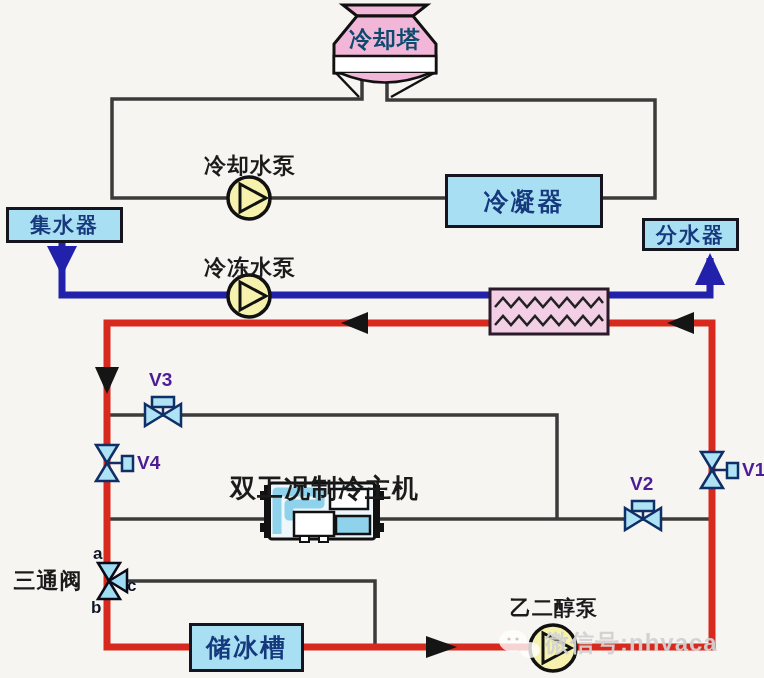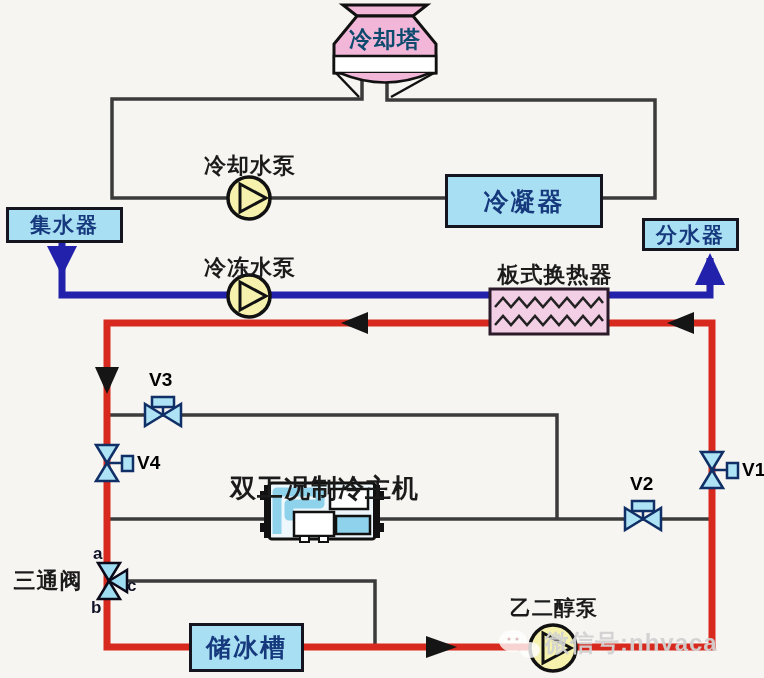--- a/index.html
+++ b/index.html
@@ -1,21 +1,21 @@
 <!DOCTYPE html>
 <html><head>
 <meta charset="utf-8">
 <style>
   html,body{margin:0;padding:0;}
   body{font-family:"Liberation Sans","DejaVu Sans",sans-serif;}
   .stage{position:relative;width:764px;height:678px;background:#f6f5f1;overflow:hidden;}
   .stage svg{position:absolute;left:0;top:0;}
   .comp{position:absolute;background:#a9dff2;border:3px solid #15151f;display:flex;align-items:center;justify-content:center;font-weight:bold;color:#16397d;letter-spacing:2px;box-sizing:border-box;}
   .lbl{position:absolute;font-weight:bold;color:#1b1b1b;text-align:center;letter-spacing:1px;white-space:nowrap;}
-  .vlbl{position:absolute;font-weight:bold;color:#000000;font-size:19px;white-space:nowrap;}
+  .vlbl{position:absolute;font-weight:bold;color:#4c1d95;font-size:19px;white-space:nowrap;}
   .plbl{position:absolute;font-weight:bold;color:#101326;font-size:17px;white-space:nowrap;}
   .tower-lbl{position:absolute;font-weight:bold;color:#0c4a6e;font-size:23px;letter-spacing:1px;text-align:center;}
   .watermark{position:absolute;font-weight:bold;color:#d2d2d2;font-size:24px;letter-spacing:1px;opacity:0.95;white-space:nowrap;}
 </style>
 </head>
 <body>
 
 <div class="stage">
 
   <svg width="764" height="678" viewBox="0 0 764 678">
@@ -128,21 +128,20 @@
   <div class="comp" style="left:445px;top:174px;width:158px;height:54px;font-size:25px;">冷凝器</div>
 
   <div class="comp" style="left:189px;top:623px;width:115px;height:49px;font-size:25px;">储冰槽</div>
 
   <div class="tower-lbl" style="left:338px;top:24px;width:94px;">冷却塔</div>
 
   <div class="lbl" style="left:175px;top:151px;width:150px;font-size:22px;">冷却水泵</div>
 
   <div class="lbl" style="left:175px;top:253px;width:150px;font-size:22px;">冷冻水泵</div>
 
-  <div class="lbl" style="left:477px;top:260px;width:156px;font-size:22px;">板式换热器</div>
 
   <div class="lbl" style="left:230px;top:471px;width:185px;font-size:26px;">双工况制冷主机</div>
 
   <div class="lbl" style="left:499px;top:594px;width:110px;font-size:21px;">乙二醇泵</div>
 
   <div class="lbl" style="left:6px;top:566px;width:84px;font-size:22px;">三通阀</div>
 
   <div class="vlbl" style="left:149px;top:369px;">V3</div>
   <div class="vlbl" style="left:137px;top:452px;">V4</div>
   <div class="vlbl" style="left:630px;top:473px;">V2</div>

